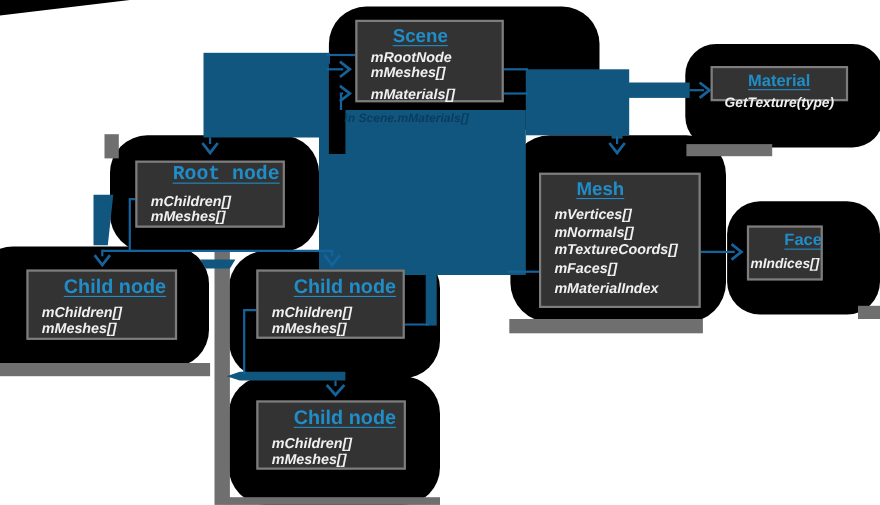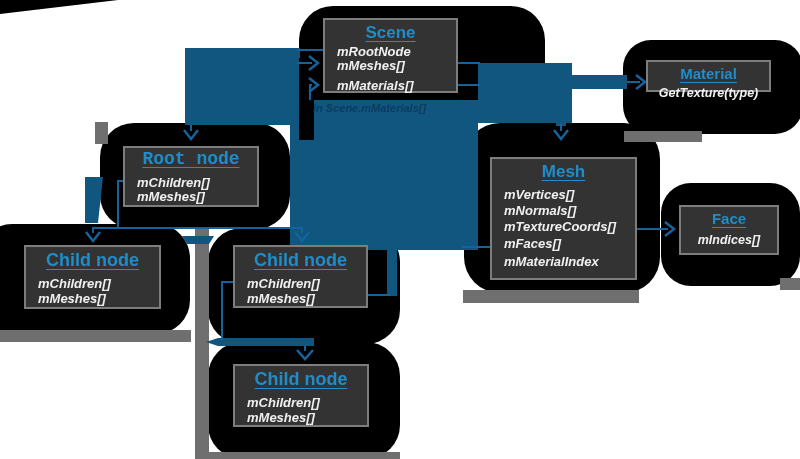--- a/index.html
+++ b/index.html
@@ -7,23 +7,24 @@
     position:relative;width:800px;height:459px;overflow:hidden;
     background:#ffffff;
     font-family:"Liberation Sans", sans-serif;
   }
   #shapes{position:absolute;left:0;top:0;width:800px;height:459px;}
   .box{
     position:absolute;box-sizing:border-box;
     background:#333333;border:2px solid #7d7d7d;
   }
   .box-title{
-    position:absolute;left:0;top:3px;width:100%;text-align:center;
+    position:absolute;left:0;top:3px;width:100%;text-align:left;
     color:#1f8dc9;font-weight:bold;text-decoration:underline;
     text-underline-offset:3px;
+    padding-left:32px;
   }
   .field{
     position:absolute;left:12px;white-space:nowrap;
     color:#f0f0f0;font-weight:bold;font-style:italic;font-size:13px;
   }
   .field-center{left:0;width:100%;text-align:center;}
   .note{
     position:absolute;font-weight:bold;font-style:italic;font-size:11px;
     line-height:11.5px;white-space:nowrap;
   }
@@ -120,21 +121,21 @@
 
   <div class="box" style="left:490px;top:145px;width:147px;height:123px;margin-top:12px;">
     <div class="box-title" style="font-size:17px;">Mesh</div>
     <div class="field" style="top:28px;">mVertices[]</div>
     <div class="field" style="top:44px;">mNormals[]</div>
     <div class="field" style="top:60px;">mTextureCoords[]</div>
     <div class="field" style="top:77px;">mFaces[]</div>
     <div class="field" style="top:95px;">mMaterialIndex</div>
   </div>
 
-  <div class="box" style="left:679px;top:205px;width:100px;height:50px;">
+  <div class="box" style="left:679px;top:205px;width:69px;height:50px;">
     <div class="box-title" style="font-size:15px;">Face</div>
     <div class="field field-center" style="top:26px;font-size:12.5px;">mIndices[]</div>
   </div>
 
   <div class="box" style="left:123px;top:146px;width:136px;height:61px;">
     <div class="box-title" style="font-size:18px;top:1px;font-family:Liberation Mono, monospace;">Root node</div>
     <div class="field" style="top:27px;">mChildren[]</div>
     <div class="field" style="top:41px;">mMeshes[]</div>
   </div>
 

